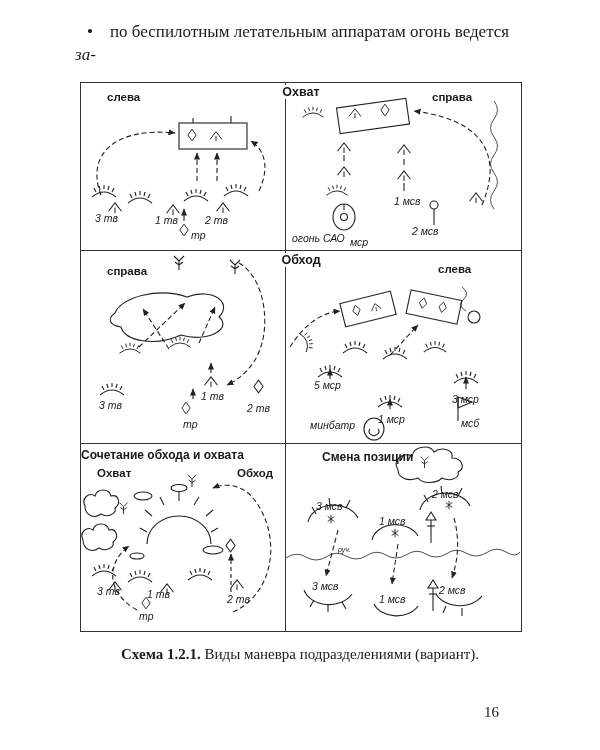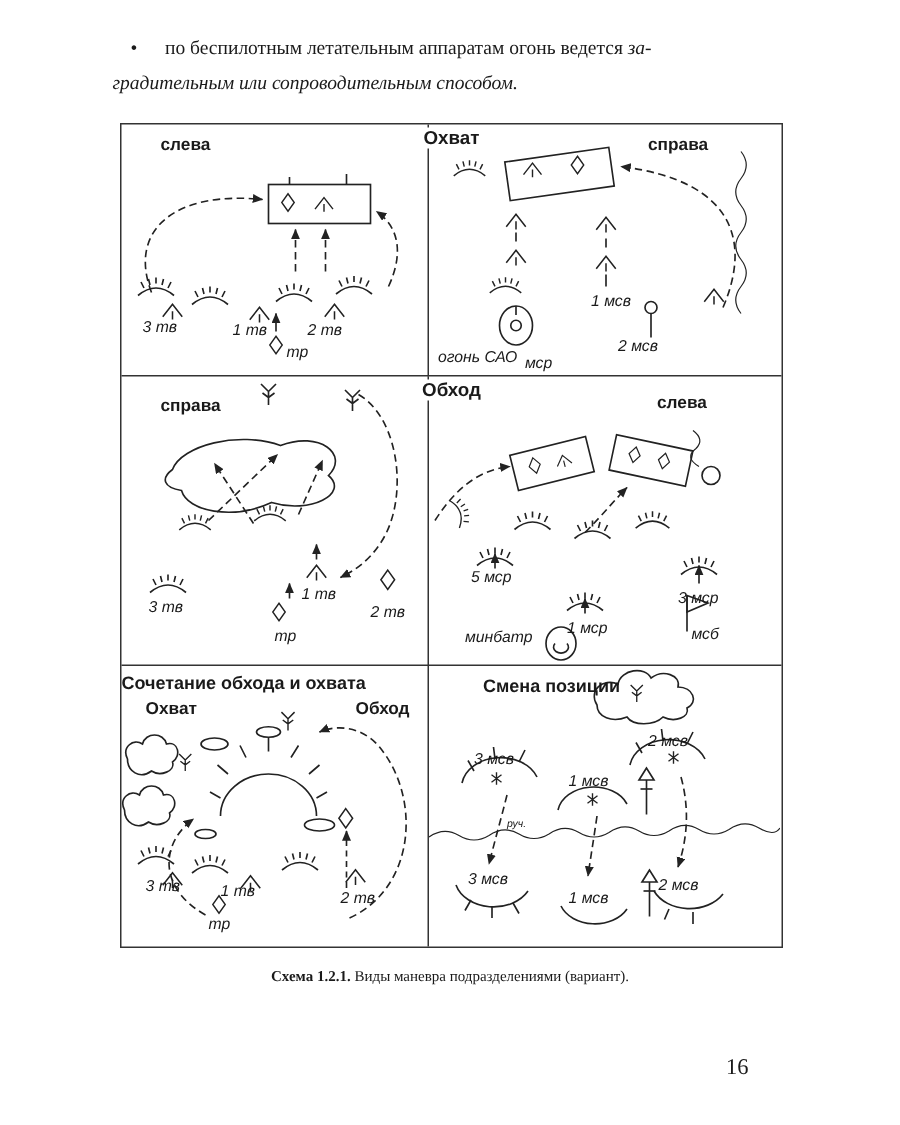--- a/index.html
+++ b/index.html
@@ -4,21 +4,21 @@
 <style>
   html,body{margin:0;padding:0;background:#e8e8e8;}
   .page{
     position:relative;width:600px;height:750px;background:#ffffff;
     font-family:"Liberation Serif", serif;color:#1a1a1a;overflow:hidden;
     margin:0 auto;
   }
   
   .intro{
     position:absolute;left:75px;top:20px;width:440px;margin:0;
-    font-size:13px;line-height:23px;
+    font-size:17px;line-height:23px;
   }
   .intro .bullet{display:inline-block;margin-left:12px;width:23px;}
   .intro em{font-style:italic;}
   
   .figure{position:absolute;left:80px;top:82px;width:440px;height:548px;border:1px solid #333;}
   .cell{position:absolute;box-sizing:border-box;}
   .cell svg.art{position:absolute;left:0;top:0;}
   .art{stroke:#222;fill:none;stroke-width:1.1;}
   .b-r{border-right:1px solid #333;}
   .b-b{border-bottom:1px solid #333;}
@@ -39,21 +39,21 @@
   .lbl{
     position:absolute;font-family:"Liberation Sans", sans-serif;
     font-style:italic;font-size:10.5px;white-space:nowrap;z-index:4;
   }
   .tiny{
     position:absolute;font-family:"Liberation Sans", sans-serif;
     font-style:italic;font-size:7px;z-index:4;
   }
   .caption{
     position:absolute;left:75px;top:646px;width:450px;text-align:center;
-    font-size:10px;
+    font-size:15px;
   }
   .caption b{font-weight:bold;}
   .pagenum{position:absolute;left:484px;top:704px;font-size:15px;}
 </style>
 </head>
 <body>
 
 <div class="page">
 
   <svg width="0" height="0" style="position:absolute" aria-hidden="true">
@@ -81,21 +81,20 @@
         <path d="M3,16 L11,16"></path>
       </symbol>
       <symbol id="star" viewBox="0 0 12 12">
         <path d="M6,1 L6,11 M2,3 L10,9 M10,3 L2,9"></path>
       </symbol>
     </defs>
   </svg>
 
   <p class="intro">
     <span class="bullet">•</span><span>по беспилотным летательным аппаратам огонь ведется </span><em>за-</em><br>
-    <em>градительным или сопроводительным способом.</em>
   </p>
 
   <div class="figure">
 
     <div class="rowtitle" style="top:2px"><span>Охват</span></div>
     <div class="rowtitle" style="top:170px"><span>Обход</span></div>
 
     <div class="cell b-r b-b" style="left:0;top:0;width:205px;height:168px">
       <svg class="art" width="204" height="167" viewBox="0 0 204 167">
         <rect x="98" y="40" width="68" height="26"></rect>

